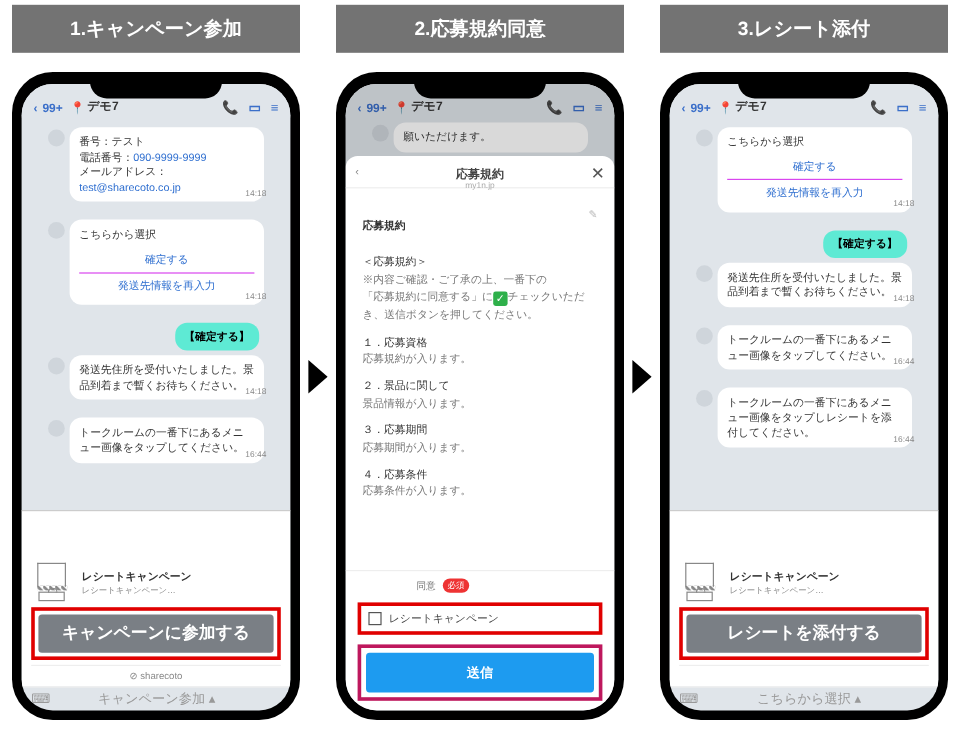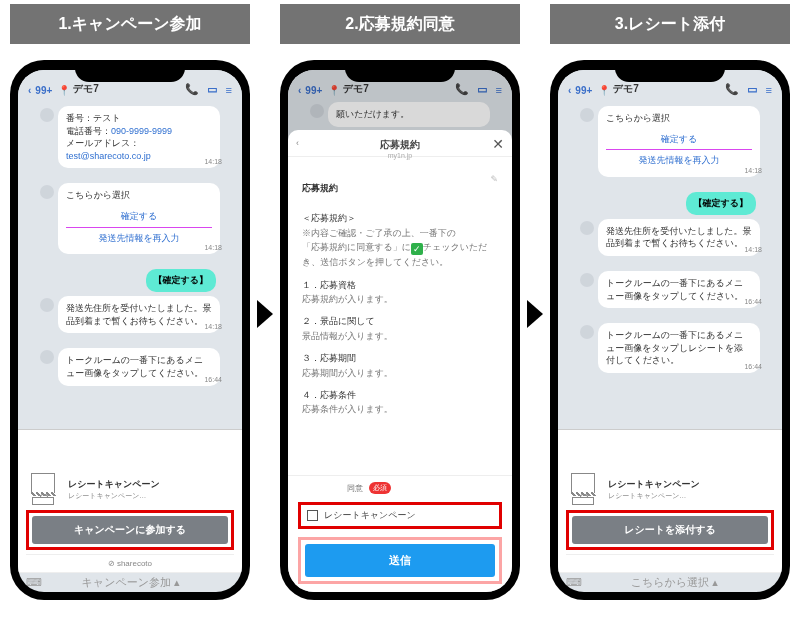--- a/index.html
+++ b/index.html
@@ -45,21 +45,21 @@
 .bottom-panel { background:#fff; border-top:1px solid #ccc; padding:6px 8px 2px; }
 .camp-row { display:flex; align-items:center; gap:8px;margin-top:36px; }
 .receipt-icon { width:34px; height:34px; display:flex; flex-direction:column; align-items:center; justify-content:center; }
 .receipt-icon .r { width:24px; height:20px; border:1.5px solid #888; border-bottom:none; position:relative; }
 .receipt-icon .r::after { content:""; position:absolute; bottom:-3px; left:-1.5px; right:-1.5px; height:4px; background:linear-gradient(45deg,transparent 33%, #888 33%, #888 66%, transparent 66%) repeat-x; background-size:5px 5px; }
 .receipt-icon .g { width:22px; height:8px; border:1.5px solid #888; margin-top:4px; position:relative; }
 .receipt-icon .g::before { content:""; position:absolute; top:-4px; left:7px; width:6px; height:3px; border:1.5px solid #888; border-bottom:none; border-radius:3px 3px 0 0; }
 .camp-meta { flex:1; }
 .camp-title { font-size:9px; font-weight:600; color:#333; }
 .camp-sub { font-size:7px; color:#888; overflow:hidden; white-space:nowrap; text-overflow:ellipsis; }
-.cta { background:#7a7f85; color:#fff; text-align:center; padding:7px; border-radius:3px; font-size:10px; font-weight:600; }
+.cta { background:#7a7f85; color:#fff; text-align:center; padding:7px; border-radius:3px; font-size:14px; font-weight:600; }
 .red-box { border:3px solid #e00000; padding:3px; margin-top:4px; }
 .camp-footer { font-size:8px; color:#888; text-align:center; padding:4px 0 2px; border-top:1px solid #eee; margin-top:4px; }
 .smallkey { font-size:11px; color:#999; padding:2px 8px; border-top:1px solid #eee; }
 
 
 .dim { position:absolute; inset:0; background:rgba(0,0,0,.15); }
 .modal { position:absolute; left:0; right:0; top:60px; bottom:0; background:#fff; border-radius:10px 10px 0 0; display:flex; flex-direction:column; font-size:9px; color:#444; }
 .modal-head { display:flex; align-items:center; justify-content:center; position:relative; padding:8px 0 4px; border-bottom:1px solid #eee; }
 .modal-head .mtitle { font-weight:600; font-size:10px; }
 .modal-head .msub { font-size:7px; color:#aaa; position:absolute; top:22px; }
@@ -70,21 +70,21 @@
 .modal-body .pencil { position:absolute; right:14px; top:42px; color:#bbb; }
 .modal-body .check-inline { display:inline-block; width:12px; height:12px; background:#2eb04a; border-radius:2px; vertical-align:-2px; color:#fff; font-size:9px; text-align:center; line-height:12px; }
 .terms { color:#777; }
 .terms .num { color:#333; margin-top:8px; }
 .agree-row { border-top:1px solid #eee; padding:6px 14px; display:flex; align-items:center; gap:6px; }
 .req { background:#e33; color:#fff; font-size:7px; padding:1px 4px; border-radius:6px; }
 .agree-label { font-size:8px; color:#777;padding-left:45px; }
 .red-box2 { border:3px solid #e00000; padding:4px 6px; margin:2px 10px; display:flex; align-items:center; gap:6px; }
 .cb { width:11px; height:11px; border:1.2px solid #555; background:#fff; }
 .submit-wrap { padding:6px 10px 8px; }
-.red-box3 { border:3px solid #fca5a5; padding:4px; }
+.red-box3 { border:3px solid #be185d; padding:4px; }
 .submit-btn { background:#1d9bf0; color:#fff; text-align:center; padding:9px; border-radius:3px; font-size:11px; font-weight:600; }
 
 </style>
 </head>
 <body>
 
 <div class="step-header h1">1.キャンペーン参加</div>
 <div class="step-header h2">2.応募規約同意</div>
 <div class="step-header h3">3.レシート添付</div>
 

